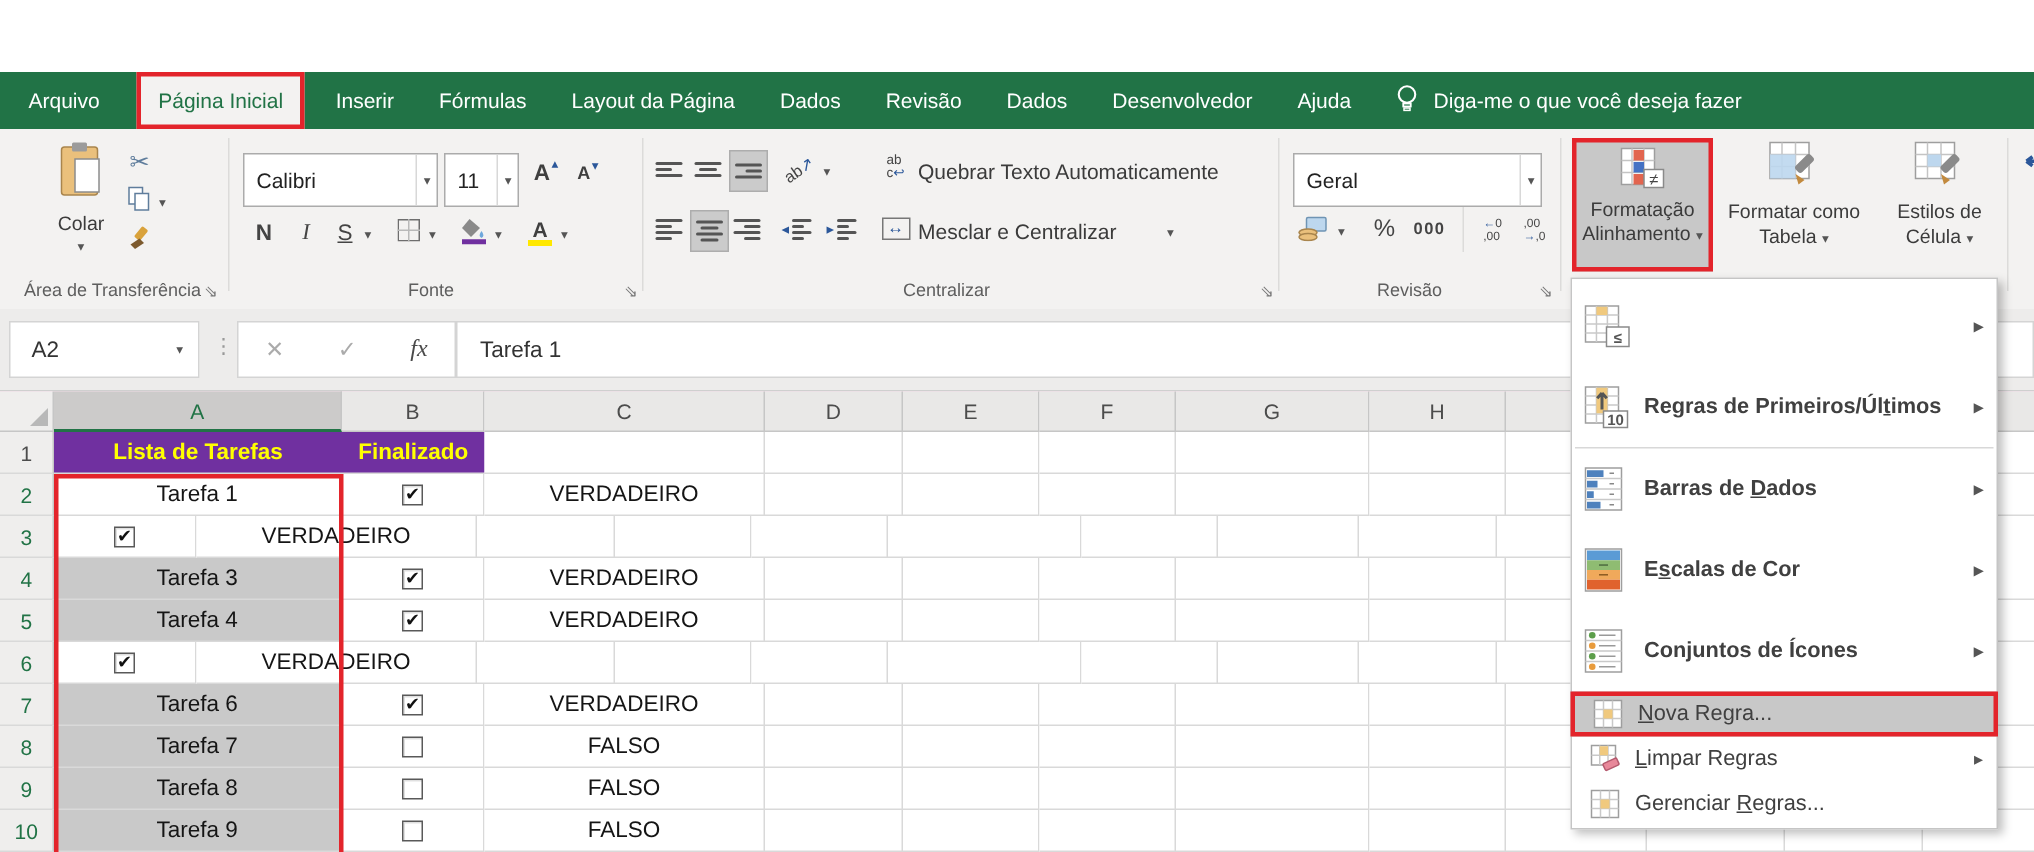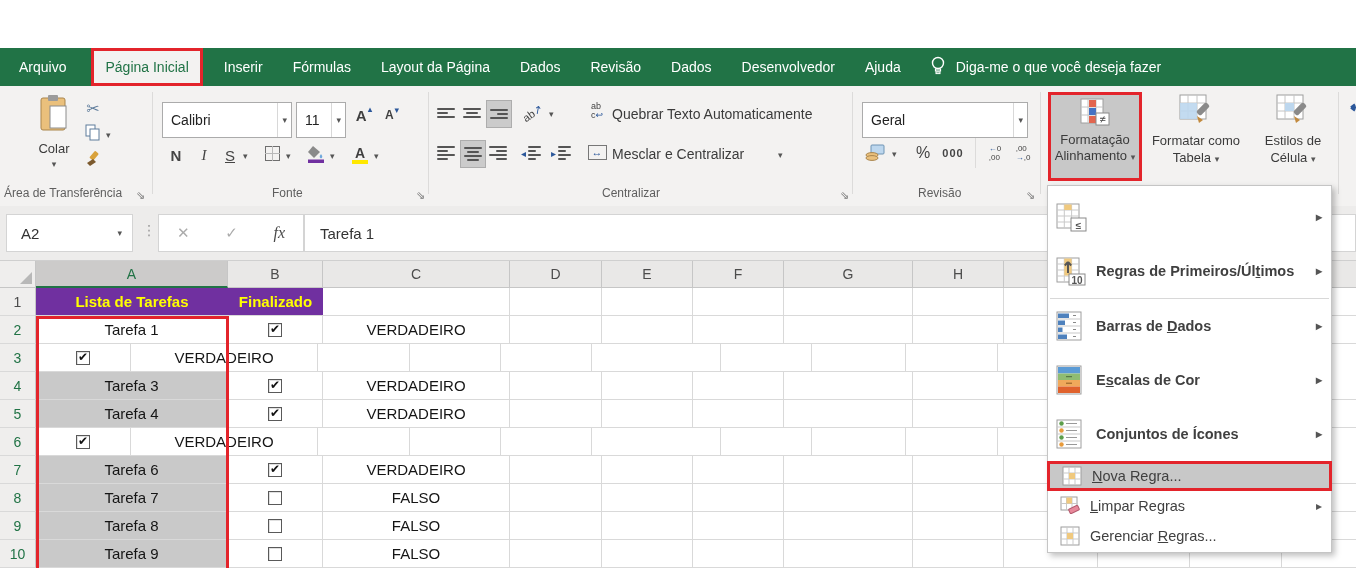--- a/index.html
+++ b/index.html
@@ -167,21 +167,21 @@
     </div>
     <span class="caret abs" style="left:106px;top:45px;">▾</span>
     <div class="rbtn" style="left:82px;top:64px;width:22px;height:20px;">
       <span>
         <svg width="18" height="18" viewBox="0 0 18 18">
             <rect x="8" y="1" width="5" height="9" rx="1" transform="rotate(40 10 5)" fill="#D9A23B"></rect>
             <polygon points="3,13 9,9 12,12 6,16" fill="#7C5A2E"></polygon>
           </svg>
       </span>
     </div>
-    <div class="glabel" style="left:4px;">Área de Transferência</div>
+    <div class="glabel" style="left:16px;">Área de Transferência</div>
     <div class="launcher" style="left:136px;">⇘</div>
     <div class="gsep" style="left:152px;"></div>
 
     <div class="combo" style="left:162px;top:16px;width:130px;">
       <span class="cv">Calibri</span>
       <span class="caret">▾</span>
     </div>
     <div class="combo" style="left:296px;top:16px;width:50px;">
       <span class="cv">11</span>
       <span class="caret">▾</span>

